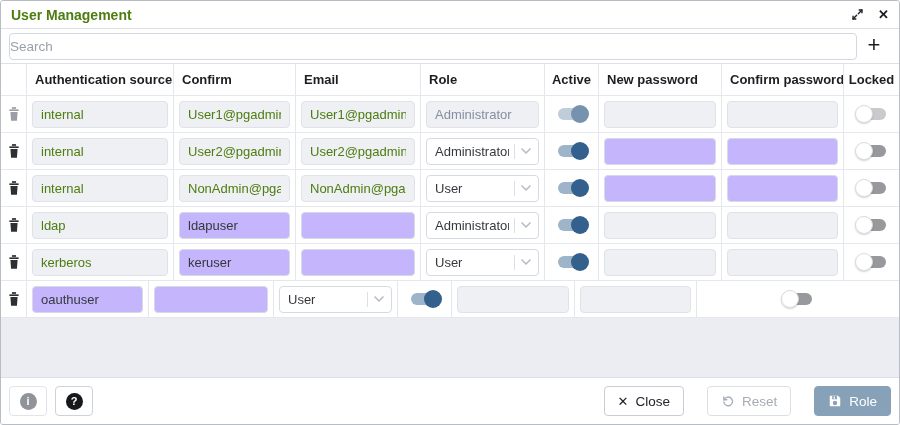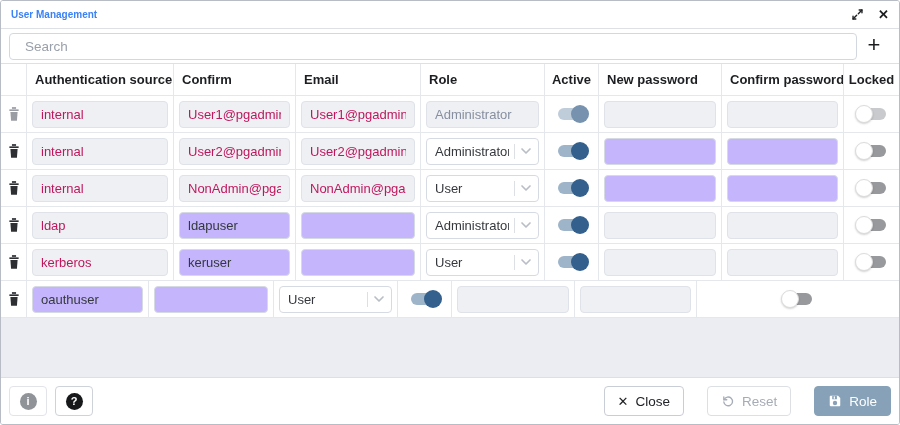--- a/index.html
+++ b/index.html
@@ -1,28 +1,28 @@
 <!DOCTYPE html>
 <html><head>
 <meta charset="utf-8">
 <style>
   * { box-sizing: border-box; margin: 0; padding: 0; }
   html,body { width:900px; height:425px; background:#fff; font-family:"Liberation Sans","DejaVu Sans",sans-serif; }
   .dialog{ width:900px; height:425px; border:1px solid #b7bcc5; border-radius:3px; display:flex; flex-direction:column; background:#fff; overflow:hidden; }
 
   
   .titlebar{ height:28px; flex:0 0 28px; display:flex; align-items:center; padding:0 10px; border-bottom:1px solid #dde0e5; background:#fff; }
-  .title{ font-size:10px; font-weight:600; color:#3b82f6; }
+  .title{ font-size:14px; font-weight:600; color:#4d7c0f; }
   .tb-icons{ margin-left:auto; display:flex; align-items:center; gap:14px; }
   .tb-btn{ background:none; border:none; cursor:pointer; display:flex; align-items:center; justify-content:center; padding:0; color:#1b1c1e; }
   .x-glyph{ font-size:13px; font-weight:bold; line-height:1; }
 
   
   .searchbar{ height:34px; flex:0 0 34px; display:flex; align-items:center; padding:0 8px; background:#fff; }
-  .search-input{ flex:1; height:27px; border:1px solid #d3d7df; border-radius:4px; padding:0 15px; font-size:13.5px; color:#35383d; outline:none; font-family:inherit; }
+  .search-input{ flex:1; height:27px; border:1px solid #d3d7df; border-radius:4px; padding:0 0; font-size:13.5px; color:#35383d; outline:none; font-family:inherit; }
   .search-input::placeholder{ color:#9aa0ab; }
   .add-btn{ background:none; border:none; cursor:pointer; font-size:22px; font-weight:300; color:#1b1c1e; line-height:1; width:34px; flex:0 0 34px; text-align:center; padding-bottom:2px; }
 
   
   .grid{ border-top:1px solid #dde0e5; }
   .grid-row{ display:flex; border-bottom:1px solid #e4e7ec; background:#fff; }
   .cell{ border-right:1px solid #e4e7ec; display:flex; align-items:center; padding:4px 5px; overflow:hidden; }
   .c-del{width:26px; flex:0 0 26px; justify-content:center; padding:4px 2px;}
   .c-auth{width:147px; flex:0 0 147px;}
   .c-user{width:122px; flex:0 0 122px;}
@@ -31,21 +31,21 @@
   .c-active{width:54px; flex:0 0 54px; justify-content:center;}
   .c-pw1{width:123px; flex:0 0 123px;}
   .c-pw2{width:122px; flex:0 0 122px;}
   .c-locked{flex:1; justify-content:center; border-right:none;}
   .grid-header .cell{ height:31px; font-size:13px; font-weight:700; color:#1c1e21; padding:4px 8px; white-space:nowrap; }
   .grid-header .c-del{ padding:4px 2px; }
   .row .cell{ height:36px; }
 
   .field{ width:100%; height:27px; border:1px solid #d6dae2; border-radius:4px; background:#c4b5fd; padding:0 8px; font-size:13px; color:#35383d; font-family:inherit; outline:none; display:flex; align-items:center; white-space:nowrap; overflow:hidden; }
   input.field{ display:block; line-height:25px; }
-  .field.disabled, input.field:disabled{ background:#eef0f4; border-color:#dfe2e9; color:#be185d; }
+  .field.disabled, input.field:disabled{ background:#eef0f4; border-color:#dfe2e9; color:#4d7c0f; }
 
   .trash{ background:none; border:none; cursor:pointer; color:#2d2f33; display:flex; align-items:center; justify-content:center; padding:2px; }
   .trash.disabled{ color:#9a9da3; cursor:default; }
 
   .select{ width:100%; height:27px; border:1px solid #d6dae2; border-radius:4px; background:#fff; padding:0 6px 0 8px; display:flex; align-items:center; font-size:13px; color:#35383d; cursor:pointer; }
   .select .sel-text{ flex:1; white-space:nowrap; overflow:hidden; }
   .select .sep{ width:1px; height:15px; background:#dcdfe4; margin:0 5px; }
   .select.disabled{ background:#eef0f4; border-color:#dfe2e9; color:#868ea0; cursor:default; }
 
   .toggle{ position:relative; width:34px; height:20px; cursor:pointer; }

